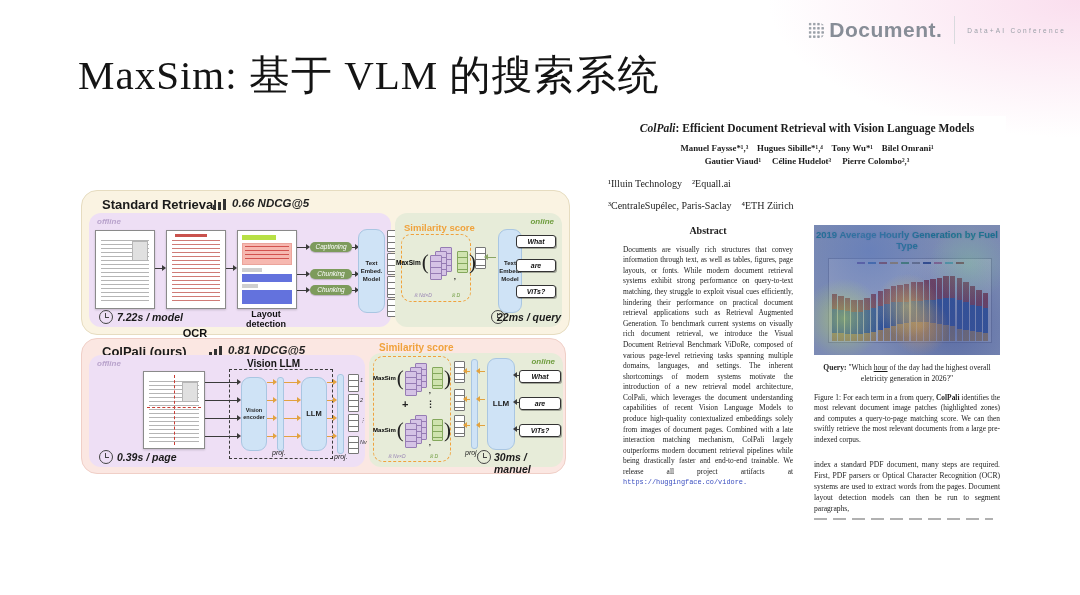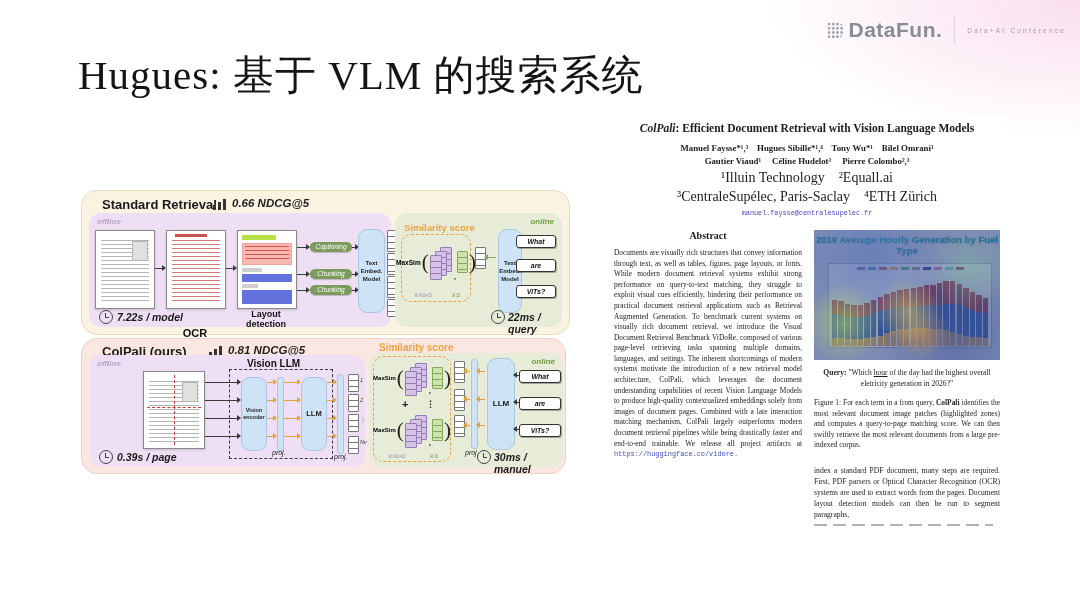--- a/index.html
+++ b/index.html
@@ -95,27 +95,27 @@
     border-left:1.1px solid #444;border-bottom:1.1px solid #444;}
   .tt{position:absolute;font:italic bold 10.5px "Liberation Sans",sans-serif;color:#1a1a1a;}
   .ocrlbl{position:absolute;font:bold 11px "Liberation Sans",sans-serif;color:#111;text-align:center;}
   .laylbl{position:absolute;font:bold 9px/1.15 "Liberation Sans",sans-serif;color:#111;text-align:center;}
 
   
   .paper{position:absolute;left:608px;top:116px;width:398px;height:438px;background:#fff;
     font-family:"Liberation Serif","DejaVu Serif",serif;color:#1c1c1c;}
   .pp-title{text-align:center;font-size:11.5px;font-weight:bold;margin-top:6px;}
   .pp-authors{text-align:center;font-size:8.8px;font-weight:bold;margin-top:9px;line-height:1.35;white-space:pre;}
-  .pp-affil{text-align:center;font-size:14px;margin-top:1px;line-height:1.3;white-space:pre;}
+  .pp-affil{font-size:10px;margin-top:9px;line-height:1.3;white-space:pre;}
   .pp-email{text-align:center;font:6.8px "Liberation Mono","DejaVu Sans Mono",monospace;color:#4646c2;margin-top:3px;}
   .pp-cols{display:flex;gap:12px;margin-top:13px;padding:0 6px;}
   .pp-left{width:188px;}
   .pp-right{width:186px;}
   .abs-h{text-align:center;font-weight:bold;font-size:10px;margin-bottom:7px;}
-  .abs-t{font-size:7.4px;line-height:1.43;text-align:justify;margin:0;}
+  .abs-t{font-size:7.4px;line-height:1.43;text-align:justify;margin:9px;}
   .lnk{font-family:"Liberation Mono","DejaVu Sans Mono",monospace;font-size:6.9px;color:#3b4fc0;text-decoration:none;}
   .figure{position:relative;width:186px;height:130px;background:#b7c3d9;overflow:hidden;}
   .fig-title{position:relative;z-index:3;text-align:center;font:bold 9.5px/1.15 "Liberation Sans",sans-serif;
     color:var(--teal);padding-top:5px;text-shadow:0 0 2px rgba(10,30,60,.25);}
   .fig-plot{position:absolute;z-index:2;left:14px;right:8px;top:33px;bottom:12px;
     background:rgba(248,248,252,.55);border:1px solid rgba(80,90,120,.5);}
   .fig-bars{position:absolute;left:2px;right:2px;top:10px;bottom:1px;display:flex;align-items:stretch;}
   .bcol{flex:1;display:flex;flex-direction:column-reverse;margin:0 .6px;}
   .fig-legend{position:absolute;left:4px;right:4px;top:2px;height:4px;display:flex;gap:3px;justify-content:center;z-index:2;}
   .fig-legend span{width:8px;height:2.5px;margin-top:1px;}
@@ -137,29 +137,29 @@
 </style>
 </head>
 <body>
 
 <div class="slide">
   <div class="corner-glow"></div>
 
   <div class="logos">
     <div class="df">
       <span class="df-icon"></span>
-      <span class="df-text">DataFun.</span>
+      <span class="df-text">Document.</span>
     </div>
     <div class="logo-div"></div>
     <div class="da">
       <div class="da-sub">Data+AI Conference</div>
     </div>
   </div>
 
-  <h1 class="title">Hugues: 基于 VLM 的搜索系统</h1>
+  <h1 class="title">MaxSim: 基于 VLM 的搜索系统</h1>
 
   <div class="panel panel-std">
     <span class="p-title" style="left:20px;top:6px;">Standard Retrieval</span>
     <span class="chart-icon" style="left:131px;top:8px;"></span>
     <span class="p-score" style="left:150px;top:6px;">0.66 NDCG@5</span>
 
     <div class="region-off" style="left:7px;top:22px;width:302px;height:114px;">
       <span class="offline" style="left:8px;top:4px;">offline</span>
 
       <div class="doc" style="left:6px;top:17px;width:58px;height:77px;">
@@ -239,21 +239,21 @@
         <span>Text Embed. Model</span>
       </div>
       <i class="al" style="left:127px;top:27px;width:12px;"></i>
       <i class="al" style="left:127px;top:51px;width:12px;"></i>
       <i class="al" style="left:127px;top:77px;width:12px;"></i>
       <div class="qpill" style="left:121px;top:22px;width:38px;">What</div>
       <div class="qpill" style="left:121px;top:46px;width:38px;">are</div>
       <div class="qpill" style="left:121px;top:72px;width:38px;">ViTs?</div>
 
       <span class="clk" style="left:96px;top:97px;"></span>
-      <span class="tt" style="left:113px;top:98px;">22ms / query</span>
+      <span class="tt" style="left:102px;top:98px;">22ms / query</span>
     </div>
   </div>
 
   <div class="panel panel-col">
     <span class="p-title" style="left:20px;top:5px;">ColPali (ours)</span>
     <span class="chart-icon" style="left:127px;top:7px;"></span>
     <span class="p-score" style="left:146px;top:5px;">0.81 NDCG@5</span>
     <span class="simlbl" style="left:297px;top:3px;font-size:10px;">Similarity score</span>
 
     <div class="region-off" style="left:7px;top:16px;width:276px;height:112px;">
@@ -365,21 +365,20 @@
       <span class="tt" style="left:125px;top:98px;">30ms / manuel</span>
     </div>
   </div>
 
   <div class="paper">
     <div class="pp-title"><i>ColPali</i><span>: Efficient Document Retrieval with Vision Language Models</span></div>
     <div class="pp-authors">Manuel Faysse*¹,³    Hugues Sibille*¹,⁴    Tony Wu*¹    Bilel Omrani¹</div>
     <div class="pp-authors" style="margin-top:1px;">Gautier Viaud¹     Céline Hudelot³     Pierre Colombo²,³</div>
     <div class="pp-affil">¹Illuin Technology    ²Equall.ai</div>
     <div class="pp-affil">³CentraleSupélec, Paris-Saclay    ⁴ETH Zürich</div>
-    <div class="pp-email">manuel.faysse@centralesupelec.fr</div>
 
     <div class="pp-cols">
       <div class="pp-left">
         <div class="abs-h">Abstract</div>
         <p class="abs-t"><span>Documents are visually rich structures that convey information through text, as well as tables, figures, page layouts, or fonts. While modern document retrieval systems exhibit strong performance on query-to-text matching, they struggle to exploit visual cues efficiently, hindering their performance on practical document retrieval applications such as Retrieval Augmented Generation. To benchmark current systems on visually rich document retrieval, we introduce the Visual Document Retrieval Benchmark ViDoRe, composed of various page-level retrieving tasks spanning multiple domains, languages, and settings. The inherent shortcomings of modern systems motivate the introduction of a new retrieval model architecture, ColPali, which leverages the document understanding capabilities of recent Vision Language Models to produce high-quality contextualized embeddings solely from images of document pages. Combined with a late interaction matching mechanism, ColPali largely outperforms modern document retrieval pipelines while being drastically faster and end-to-end trainable. We release all project artifacts at</span>
           <a class="lnk">https://huggingface.co/vidore.</a></p>
       </div>
 
       <div class="pp-right">
         <div class="figure">

